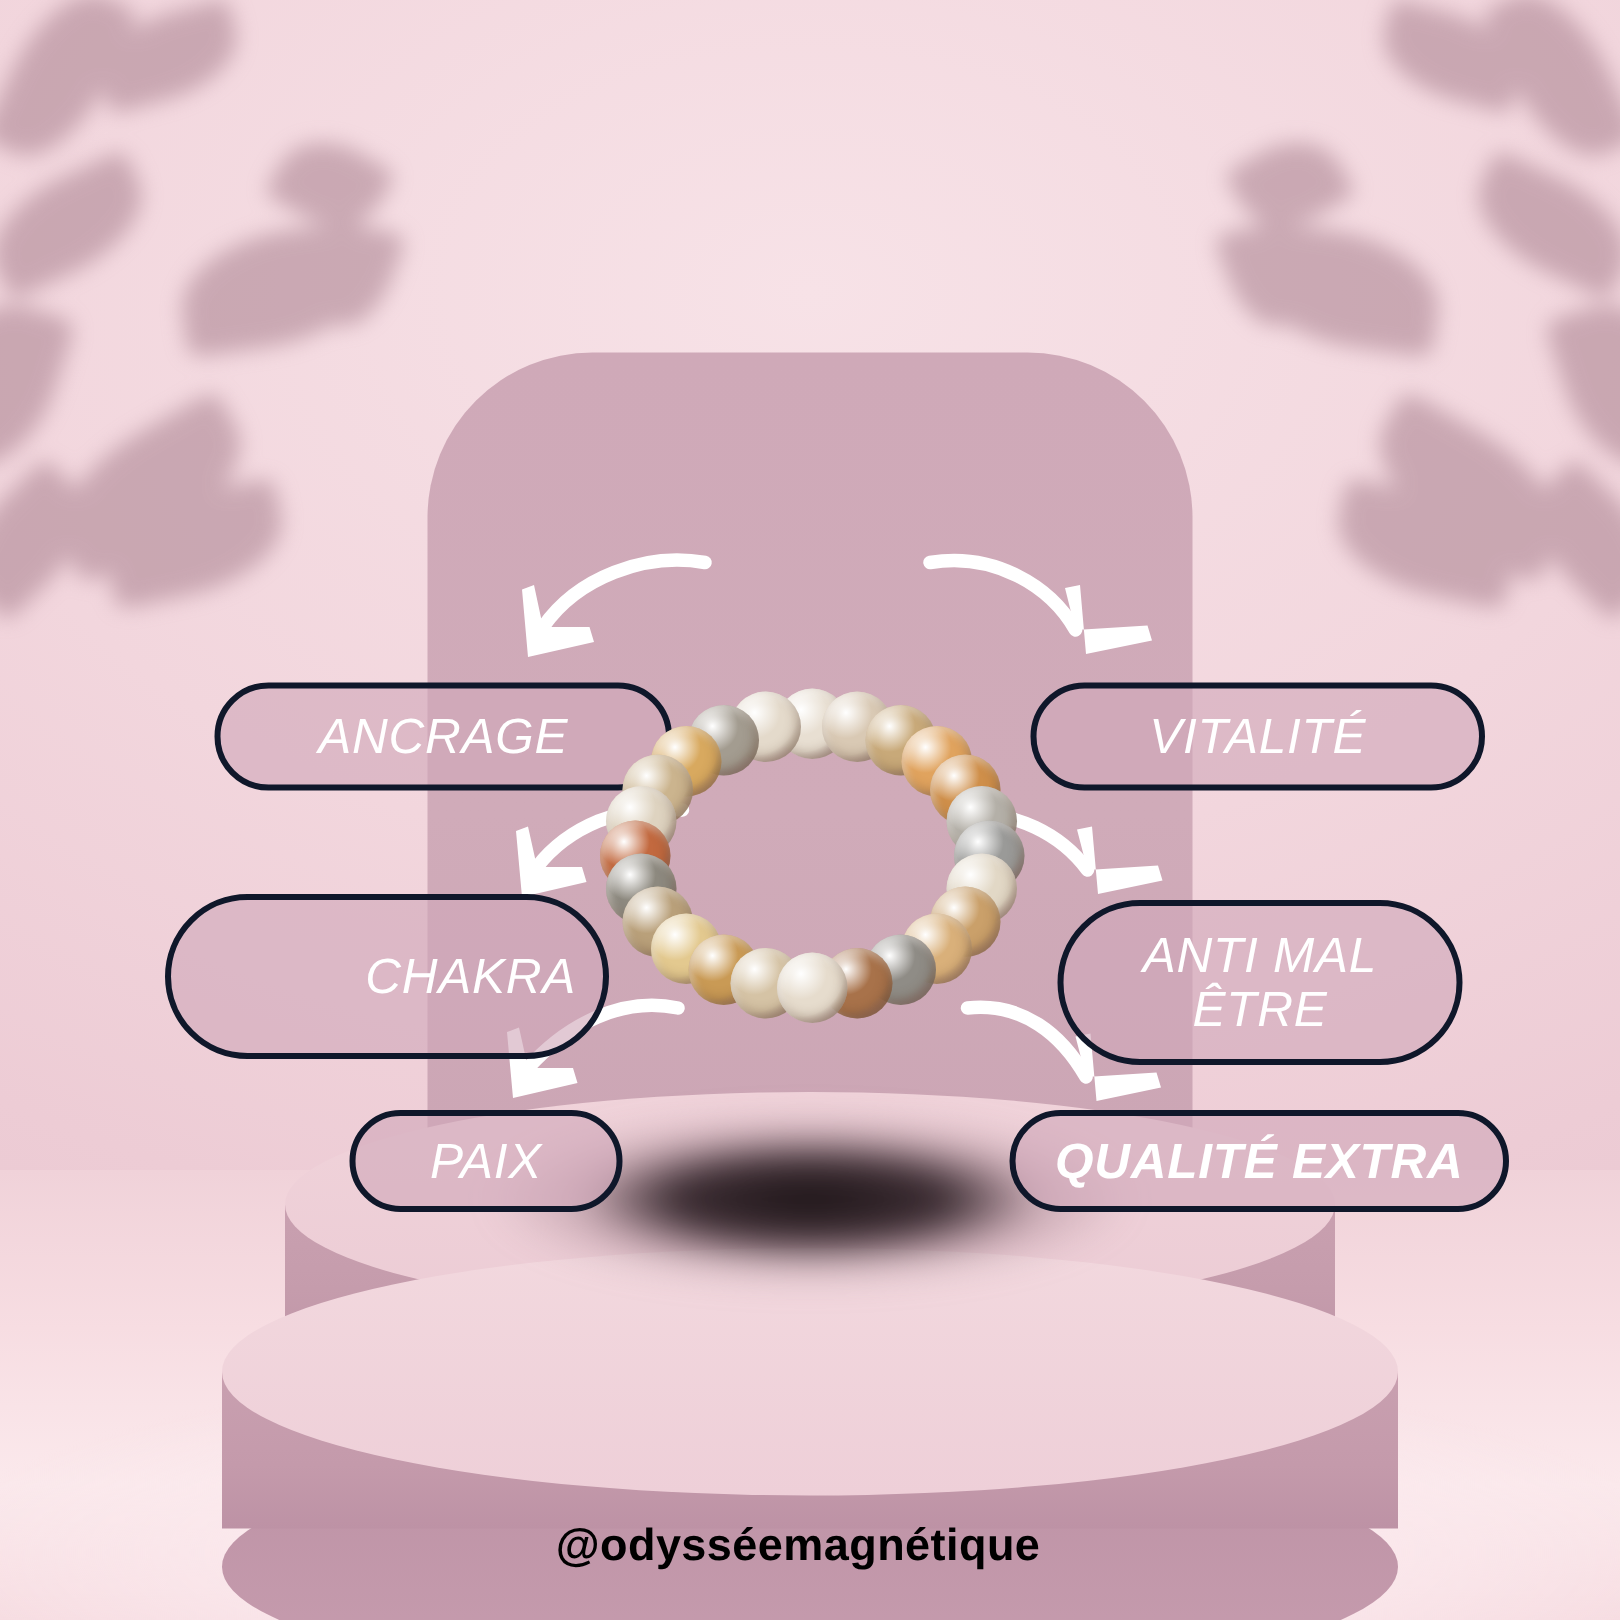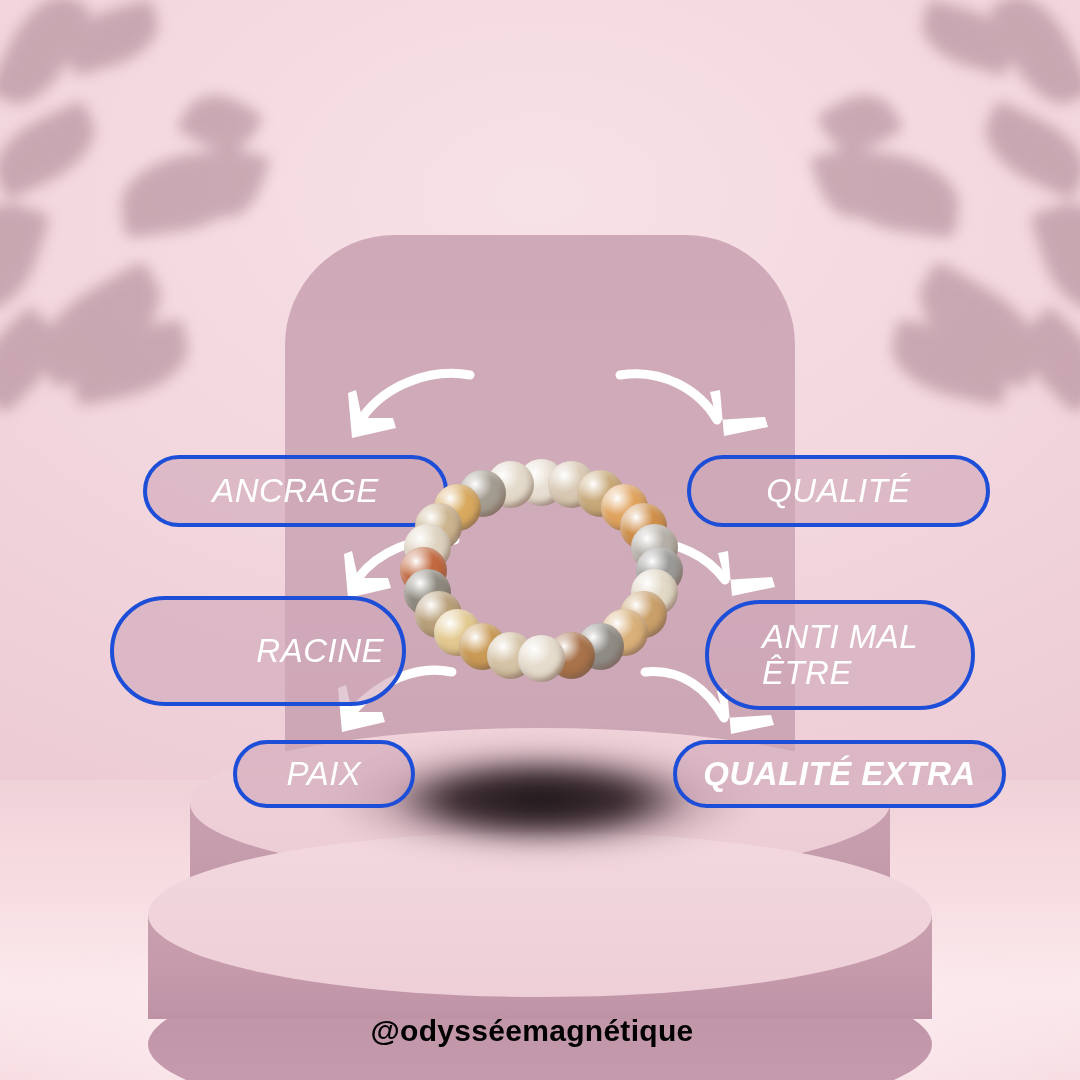--- a/index.html
+++ b/index.html
@@ -76,25 +76,25 @@
   .bracelet{position:absolute;left:400px;top:455px;width:282px;height:230px;}
   .bead{position:absolute;border-radius:50%;
         box-shadow:inset -3px -4px 7px rgba(90,60,40,.35), inset 3px 4px 6px rgba(255,255,255,.45);}
 
   
   .arrows{position:absolute;left:0;top:0;width:1080px;height:1080px;pointer-events:none;}
 
   
   .pill{
     position:absolute;box-sizing:border-box;
-    border:4px solid #1d4ed8;border-radius:60px;
+    border:4px solid #0f172a;border-radius:60px;
     background:rgba(208,168,186,0.62);
     color:#ffffff;font-style:italic;font-weight:500;
     display:flex;align-items:center;justify-content:center;
-    text-align:left;line-height:1.08;letter-spacing:.5px;
+    text-align:center;line-height:1.08;letter-spacing:.5px;
   }
   .p-ancrage{left:143px;top:455px;width:305px;height:72px;font-size:33px;}
   .p-vitalite{left:687px;top:455px;width:303px;height:72px;font-size:33px;}
   .p-chakra{left:110px;top:596px;width:296px;height:110px;font-size:33px;justify-content:flex-end;padding-right:18px;}
   .p-antimal{left:705px;top:600px;width:270px;height:110px;font-size:33px;}
   .p-paix{left:233px;top:740px;width:182px;height:68px;font-size:33px;}
   .p-qualite{left:673px;top:740px;width:333px;height:68px;font-size:33px;font-weight:bold;}
 
   
   .handle{
@@ -194,25 +194,25 @@
       <path d="M725,580 L732,553 L722,551 L718,596 L675,587 L678,577 Z" transform="translate(1450,0) scale(-1,1)"></path>
       <path d="M352,712 L346,685 L338,688 L342,732 L385,722 L382,712 Z"></path>
       <path d="M724,718 L731,691 L721,689 L717,734 L674,725 L677,715 Z" transform="translate(1448,0) scale(-1,1)"></path>
     </g>
   </svg>
 
   <div class="pill p-ancrage">
     <span>ANCRAGE</span>
   </div>
   <div class="pill p-vitalite">
-    <span>QUALITÉ</span>
+    <span>VITALITÉ</span>
   </div>
   <div class="pill p-chakra">
     <span>
-      <span>RACINE</span><br>
+      <span>CHAKRA</span><br>
     </span>
   </div>
   <div class="pill p-antimal">
     <span>
       <span>ANTI MAL</span><br>
       <span>ÊTRE</span>
     </span>
   </div>
   <div class="pill p-paix">
     <span>PAIX</span>

